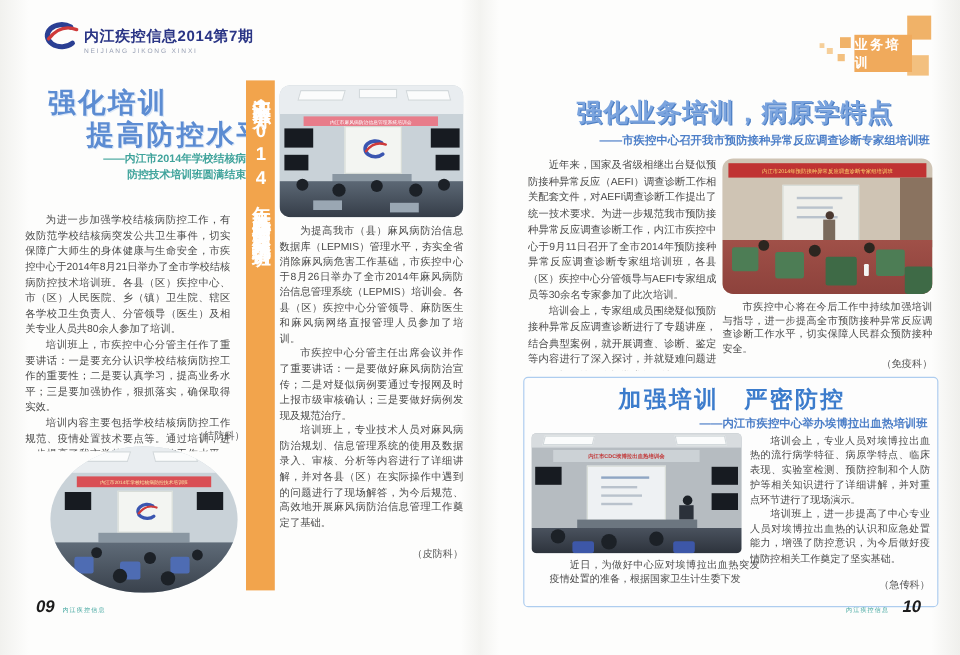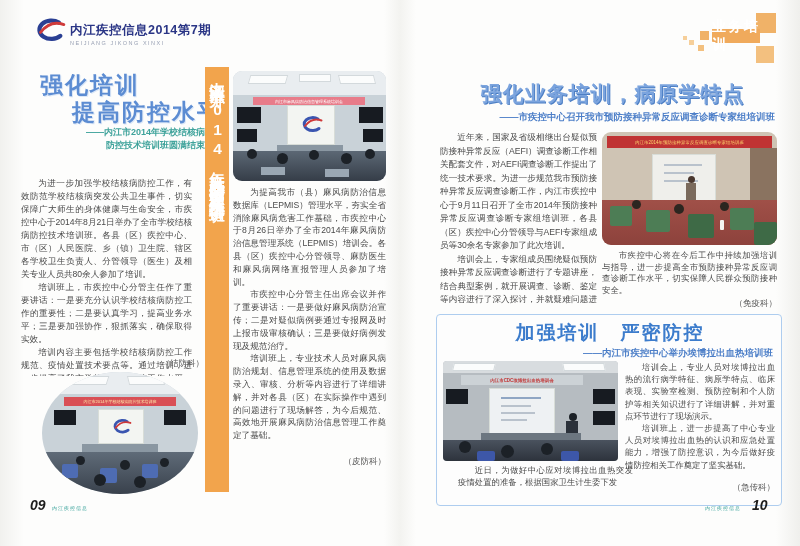--- a/index.html
+++ b/index.html
@@ -4,22 +4,22 @@
 <style>
   html,body{margin:0;padding:0;}
   body{width:800px;height:546px;overflow:hidden;font-family:"Liberation Sans","DejaVu Sans",sans-serif;}
   .sheet{position:relative;width:800px;height:546px;
     background:linear-gradient(90deg,#f1f1ee 0%,#fdfdfc 3%,#fdfdfc 48%,#f3f3f0 50%,#fdfdfc 52%,#fdfdfc 97%,#efefec 100%);}
   .abs{position:absolute;}
   
   .masthead-title{font-size:12.5px;font-weight:bold;color:#2a3585;letter-spacing:0.5px;}
   .masthead-sub{font-size:5.5px;color:#9aa2b5;letter-spacing:1.5px;margin-top:1px;}
   .deco-sq{position:absolute;background:#f0b268;}
-  .section-badge{position:absolute;left:712px;top:29px;width:48px;height:14px;background:#f0aa5c;
-    color:#fff;font-size:14px;font-weight:bold;letter-spacing:2px;display:flex;align-items:center;justify-content:center;}
+  .section-badge{position:absolute;left:712px;top:29px;width:48px;height:31px;background:#f0aa5c;
+    color:#fff;font-size:11px;font-weight:bold;letter-spacing:2px;display:flex;align-items:center;justify-content:center;}
   
   .l-title{font-weight:bold;color:#5c8cd2;font-size:23px;letter-spacing:2px;
     text-shadow:1px 1px 0 #dbe7f7;}
   .l-subtitle{color:#3fa39b;font-size:9px;font-weight:bold;text-align:right;line-height:13px;}
   .r-title{font-weight:bold;color:#7ba4de;font-size:21px;letter-spacing:1px;text-align:center;
     text-shadow:1px 1px 0 #4d7fc4;}
   .r-subtitle{color:#4d7fc8;font-size:9.5px;font-weight:bold;text-align:right;}
   .box-title{font-weight:bold;color:#3c7ccc;font-size:19px;letter-spacing:2px;text-align:center;}
   
   .bodycol{font-size:8.6px;line-height:13px;color:#4a4a4a;text-align:justify;overflow:hidden;}

